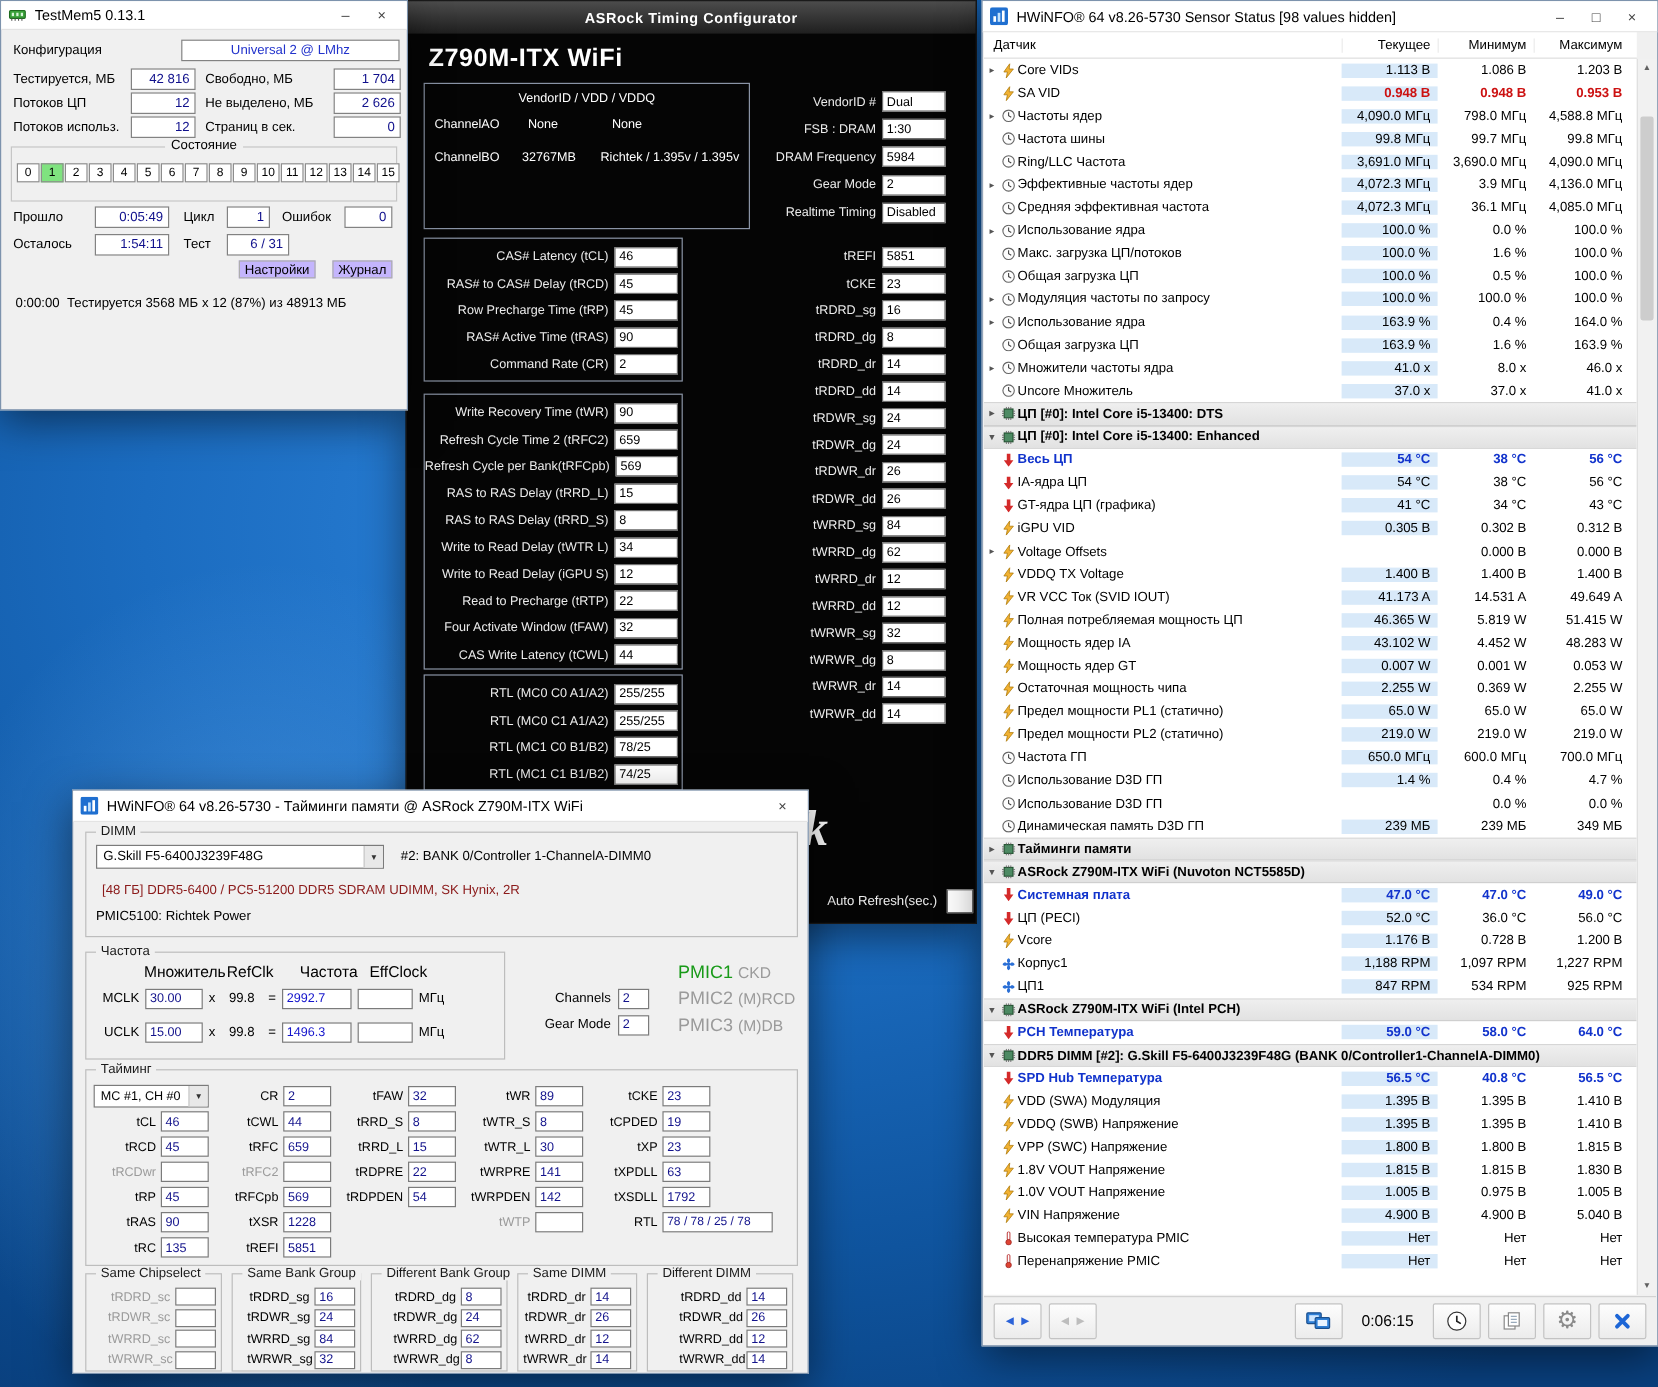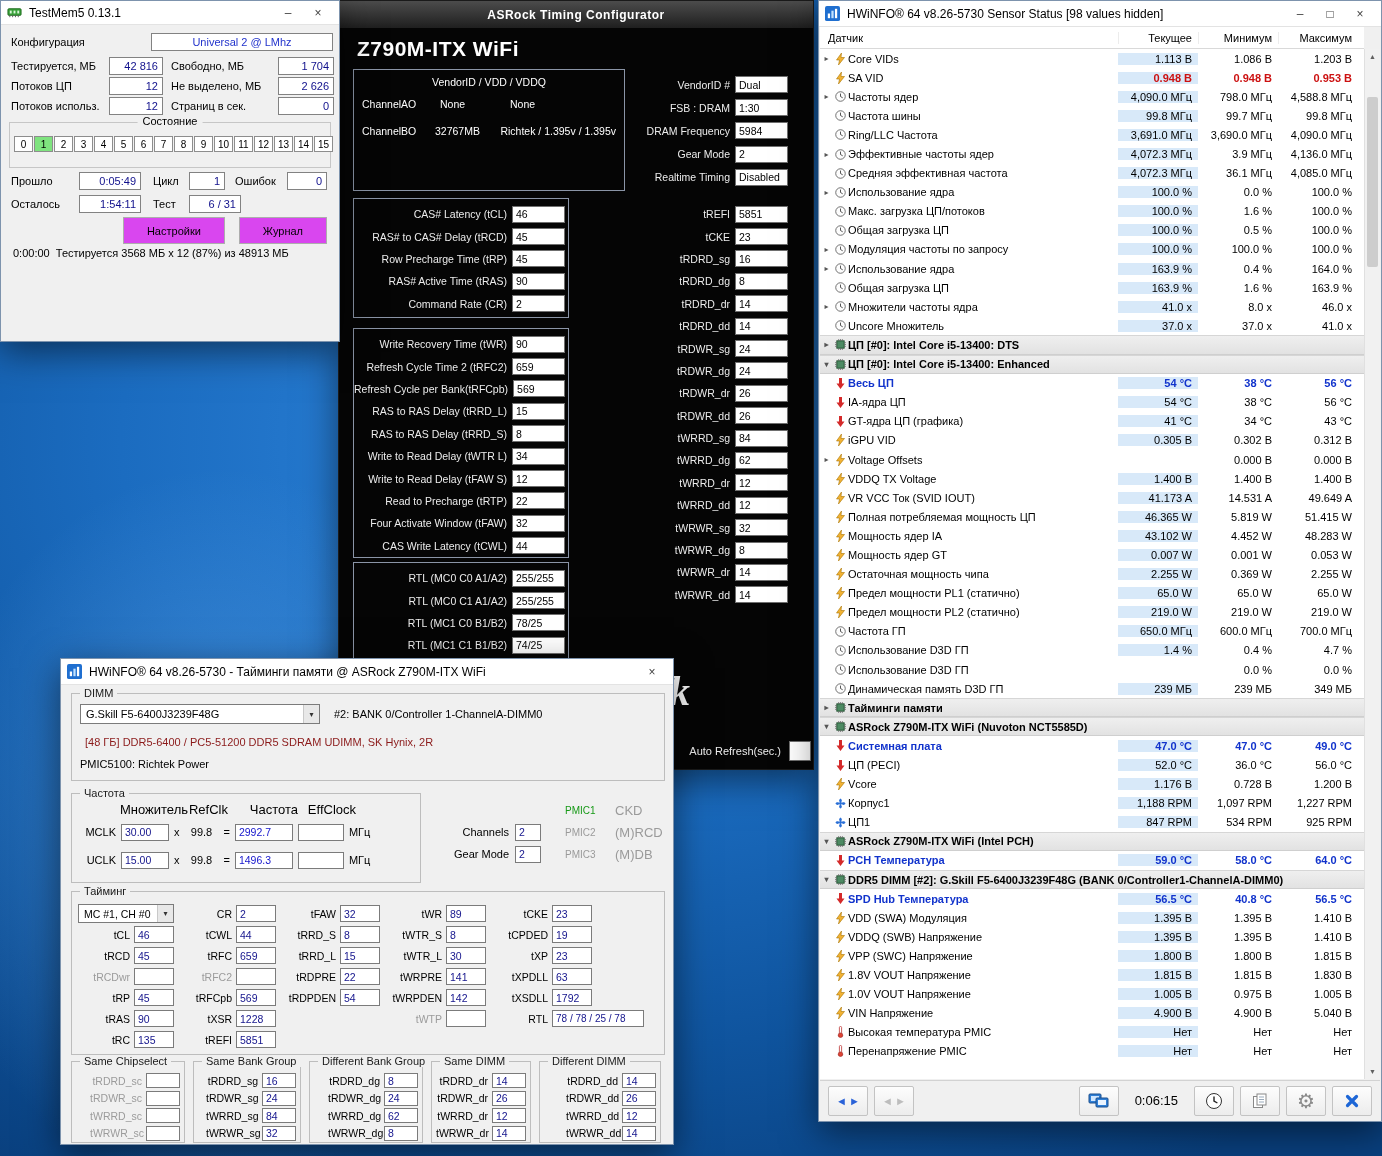--- a/index.html
+++ b/index.html
@@ -36,21 +36,21 @@
 .tml.c{left:170px;}
 .tmv.d{left:277px;width:56px;top:1px;}
 .sgrp{position:absolute;left:8px;right:8px;top:97px;height:46px;border:1px solid #c6c6c6;}
 .gtitle2{position:absolute;top:-8px;left:50%;transform:translateX(-50%);background:#f0f0f0;padding:0 5px;font-size:11px;}
 #tm-cells{position:absolute;left:4px;top:13px;display:flex;gap:1px;}
 .tmc{width:19px;height:16px;border:1px solid #8d8d8d;background:#fff;font-size:10px;display:flex;align-items:center;justify-content:center;}
 .tmc.on{background:#7fe37f;}
 .prow.r1{top:146px;}
 .prow.r2{top:169px;}
 .btnrow{position:absolute;top:192px;left:0;right:12px;display:flex;justify-content:flex-end;gap:14px;}
-.tbtn2{height:27px;background:#d946ef;border:1px solid #adadad;font-size:11px;font-family:"Liberation Sans",sans-serif;padding:0 23px;}
+.tbtn2{height:15px;background:#c4b5fd;border:1px solid #adadad;font-size:11px;font-family:"Liberation Sans",sans-serif;padding:0 4px;}
 .logbox{position:absolute;left:8px;right:8px;top:220px;height:90px;font-size:11px;padding:2px 4px;white-space:pre-wrap;overflow:hidden;}
 
 .asrock{left:338px;top:0;width:476px;height:770px;background:#050505;border:1px solid #1a1a1a;z-index:10;}
 .as-title{height:27px;background:linear-gradient(#4c4c4c,#1f1f1f);color:#fff;font-size:12px;font-weight:bold;display:flex;align-items:center;justify-content:center;letter-spacing:.5px;}
 .as-board{position:absolute;left:18px;top:36px;color:#fff;font-size:21px;font-weight:bold;letter-spacing:.5px;}
 .as-info{position:absolute;left:14px;top:68px;width:272px;height:122px;border:1px solid #8a94a6;color:#fff;}
 .as-info-h{text-align:center;margin-top:6px;font-size:10.5px;}
 .air{display:flex;align-items:center;height:22px;padding:0 8px;font-size:10.5px;margin-top:5px;}
 .air .ch{width:78px;}
 .air .c1{width:70px;}
@@ -91,21 +91,21 @@
 .fref{width:34px;text-align:center;font-size:11px;}
 .fop{font-size:11px;}
 .fq{width:58px;color:#1414cc;}
 .fe{width:46px;}
 .funit{font-size:11px;}
 .frq-r{position:absolute;left:388px;top:140px;width:220px;}
 .frr{display:flex;align-items:center;height:22px;}
 .frl{width:60px;text-align:right;font-size:11px;margin-right:6px;white-space:nowrap;}
 .frb{width:26px;margin-right:24px;}
 .frb.ghost{visibility:hidden;border:none;}
-.pml{width:40px;font-size:10px;color:#9a9a9a;}
+.pml{width:40px;font-size:15px;color:#9a9a9a;}
 .pml.g{color:#189a18;}
 .pmv{font-size:13px;color:#9a9a9a;margin-left:10px;}
 .grp.timg{left:10px;top:232px;width:594px;height:164px;}
 #tim-grid{position:absolute;inset:0;}
 .cell{position:absolute;display:flex;align-items:center;gap:4px;height:19px;}
 .tlb{width:52px;text-align:right;font-size:10.5px;white-space:nowrap;}
 .tbx.gw{width:40px;}
 .tbx.wide{width:92px;font-size:10px;white-space:nowrap;}
 .dd.sm{width:96px;height:19px;font-size:10.5px;}
 #banks{position:absolute;left:10px;top:402px;right:10px;height:82px;}
@@ -228,21 +228,21 @@
         </div>
         <div class="arow">
           <span class="albl">RAS to RAS Delay (tRRD_S)</span>
           <span class="abox">8</span>
         </div>
         <div class="arow">
           <span class="albl">Write to Read Delay (tWTR  L)</span>
           <span class="abox">34</span>
         </div>
         <div class="arow">
-          <span class="albl">Write to Read Delay (tFAW  S)</span>
+          <span class="albl">Write to Read Delay (iGPU  S)</span>
           <span class="abox">12</span>
         </div>
         <div class="arow">
           <span class="albl">Read to Precharge (tRTP)</span>
           <span class="abox">22</span>
         </div>
         <div class="arow">
           <span class="albl">Four Activate Window (tFAW)</span>
           <span class="abox">32</span>
         </div>

